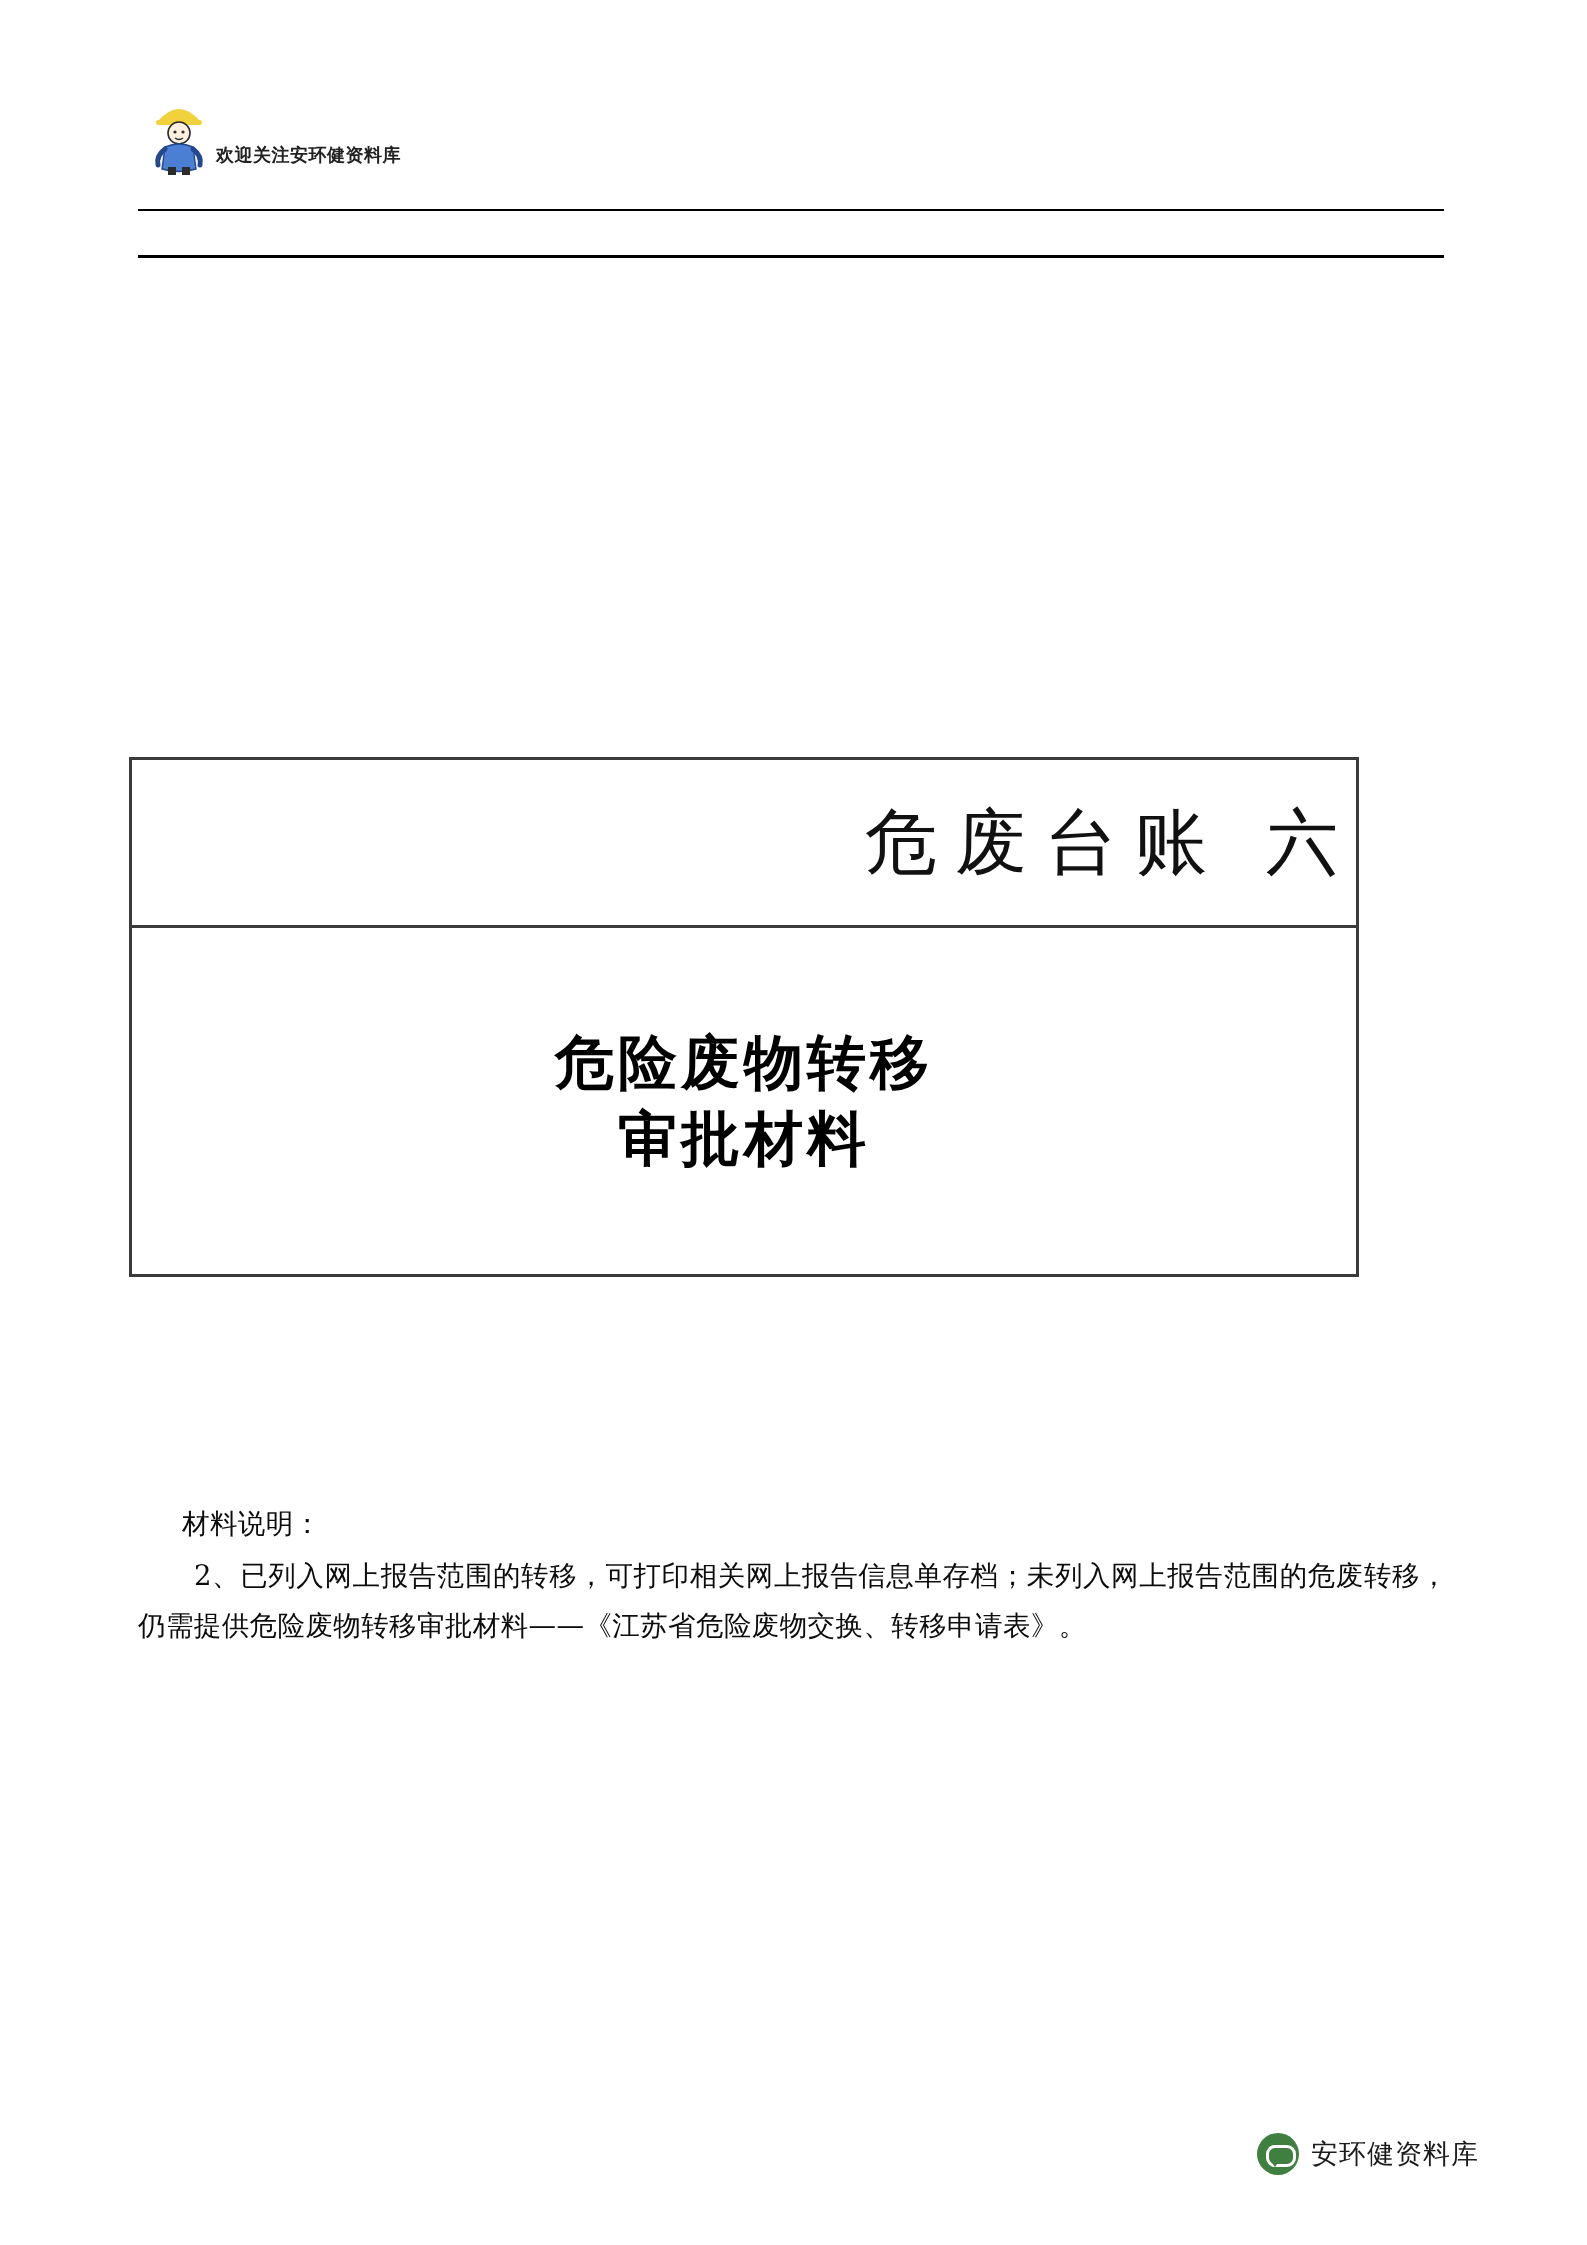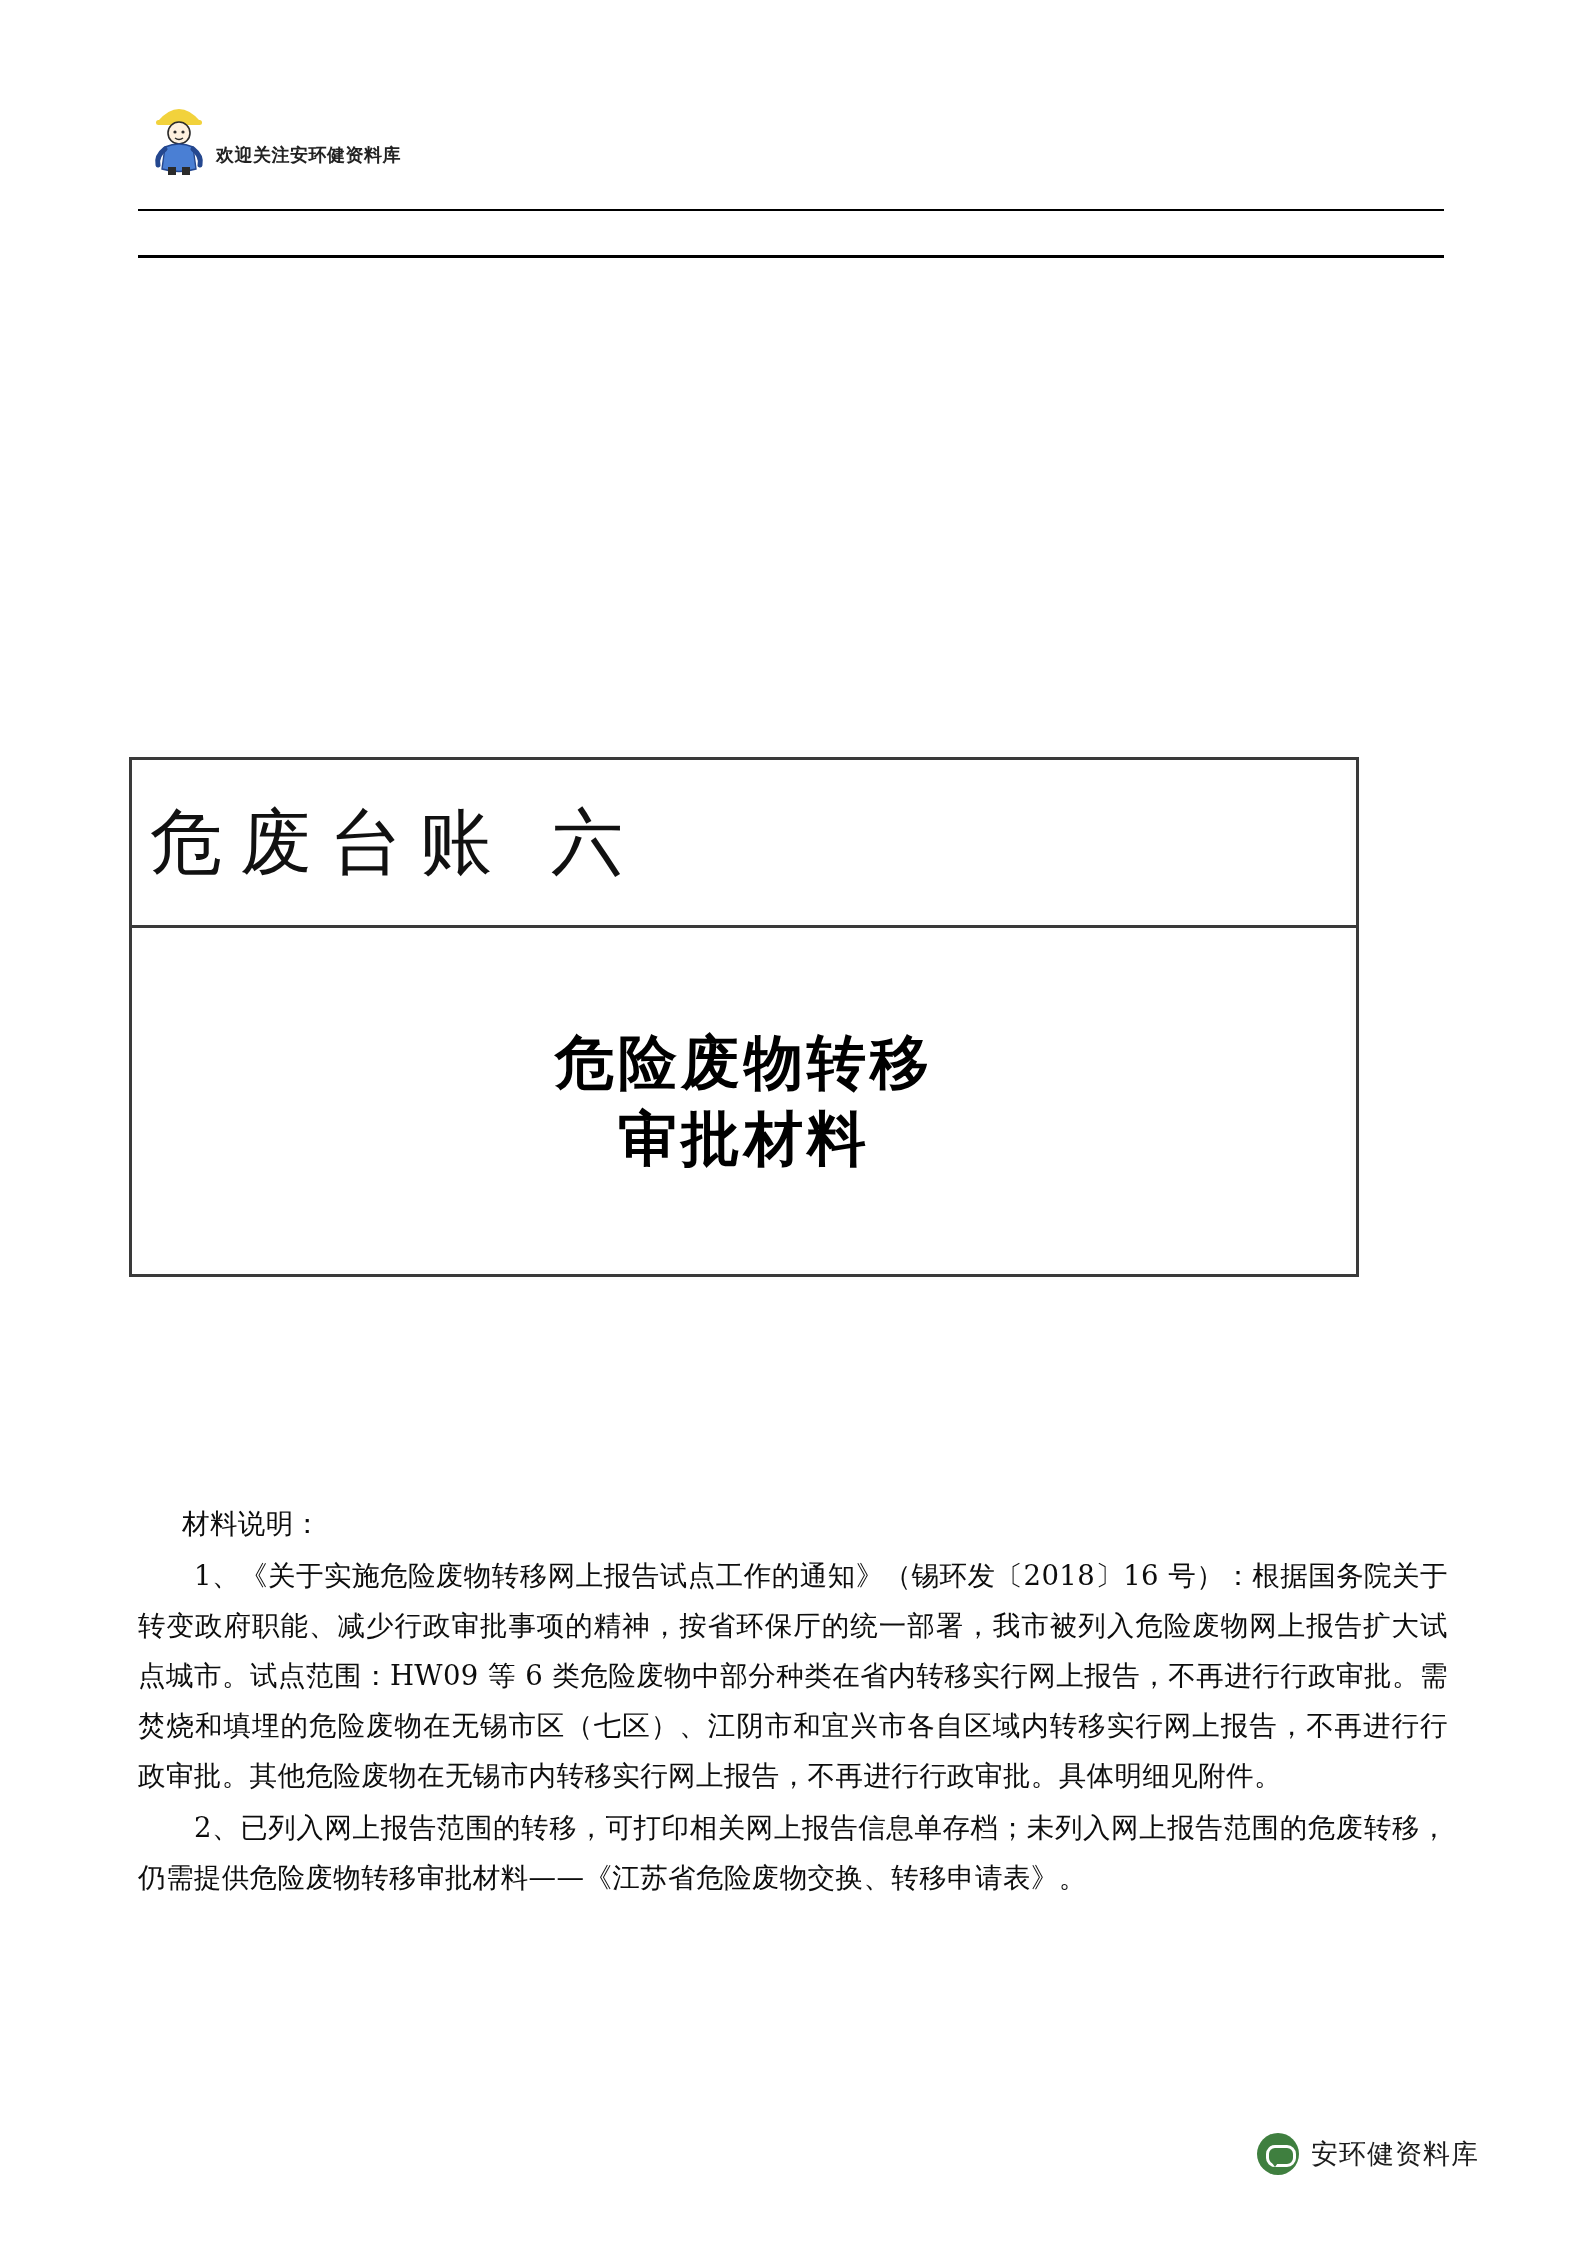--- a/index.html
+++ b/index.html
@@ -88,21 +88,21 @@
     height: 520px;
     border: 3px solid #3a3a3a;
     background: #fff;
   }
   .title-box-row1 {
     position: relative;
     height: 168px;
     border-bottom: 3px solid #3a3a3a;
     display: flex;
     align-items: center;
-    justify-content: flex-start;
+    justify-content: flex-end;
   }
   .title-box-row1 span {
     font-family: "DejaVu Serif", "Liberation Serif", serif;
     font-size: 72px;
     letter-spacing: 18px;
     color: #111;
     padding-left: 18px;
   }
   .title-box-row2 {
     height: 346px;
@@ -225,21 +225,20 @@
       <span>危废台账 六</span>
     </div>
     <div class="title-box-row2">
       <span>危险废物转移</span>
       <span>审批材料</span>
     </div>
   </div>
 
   <div class="body-text">
     <p class="indent-1">材料说明：</p>
-    <p class="indent-2">1、《关于实施危险废物转移网上报告试点工作的通知》（锡环发〔2018〕16 号）：根据国务院关于转变政府职能、减少行政审批事项的精神，按省环保厅的统一部署，我市被列入危险废物网上报告扩大试点城市。试点范围：HW09 等 6 类危险废物中部分种类在省内转移实行网上报告，不再进行行政审批。需焚烧和填埋的危险废物在无锡市区（七区）、江阴市和宜兴市各自区域内转移实行网上报告，不再进行行政审批。其他危险废物在无锡市内转移实行网上报告，不再进行行政审批。具体明细见附件。</p>
     <p class="indent-2">2、已列入网上报告范围的转移，可打印相关网上报告信息单存档；未列入网上报告范围的危废转移，仍需提供危险废物转移审批材料——《江苏省危险废物交换、转移申请表》。</p>
   </div>
 
   <div class="footer-wm">
     <div class="wm-circle"></div>
     <div class="wm-text">安环健资料库</div>
   </div>
 
 </div>
 

